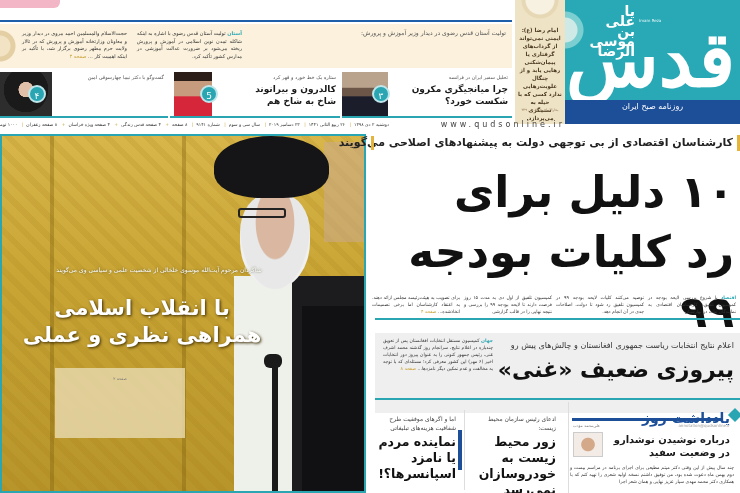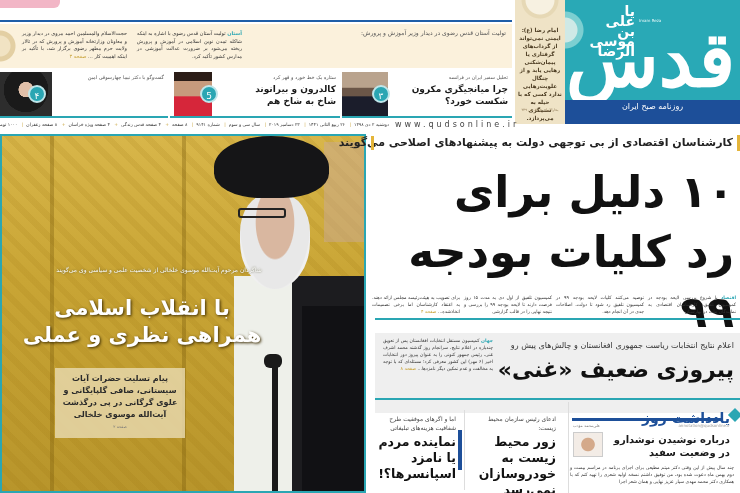--- a/index.html
+++ b/index.html
@@ -38,21 +38,21 @@
   .teasers { left:0; top:70px; width:512px; height:48px; }
   .teaser { position:absolute; top:0; height:48px; width:170px; border-bottom:2px solid #2aa6b3; }
   .teaser .photo { position:absolute; left:0; top:2px; width:46px; height:44px; }
   .teaser .num { position:absolute; right:122px; top:15px; width:18px; height:18px; border-radius:50%; background:#2aa6b3; color:#fff; font-size:9px; line-height:18px; text-align:center; border:2px solid #bfe6ea; }
   .teaser .kick { position:absolute; right:4px; top:4px; font-size:5px; color:#555; white-space:nowrap; }
   .teaser .hl { position:absolute; right:4px; top:13px; width:100px; font-size:9px; line-height:12px; font-weight:bold; color:#1a1a1a; text-align:right; }
 
   
   .info-strip { left:0; top:120px; width:565px; height:10px; font-size:4.5px; line-height:10px; color:#333; white-space:nowrap; overflow:hidden; padding-right:6px; }
   .info-strip .sep { color:#c9a33a; margin:0 3px; }
-  .url { left:395px; top:119px; width:170px; height:12px; font-size:8px; line-height:12px; color:#444; letter-spacing:3px; direction:ltr; }
+  .url { left:395px; top:119px; width:170px; height:12px; font-size:8px; line-height:12px; color:#444; letter-spacing:3px; direction:ltr; text-align:right; }
 
   
   .main-photo { left:0; top:134px; width:366px; height:359px; border:2px solid #2aa6b3; overflow:hidden;
      background:
        linear-gradient(90deg, transparent 0 48px, rgba(120,90,10,.35) 48px 52px, transparent 52px 180px, rgba(120,90,10,.35) 180px 184px, transparent 184px),
        repeating-linear-gradient(45deg, rgba(150,110,10,.12) 0 6px, transparent 6px 14px),
        linear-gradient(180deg, #d8b64a 0%, #c9a535 40%, #b8952b 100%); }
   .main-photo .figure-robe { position:absolute; left:232px; top:140px; width:130px; height:219px; background:linear-gradient(90deg, #eef0ea 0 45%, #1c1c1f 45% 100%); }
   .main-photo .figure-robe-dark { position:absolute; left:300px; top:170px; width:66px; height:189px; background:#111114; }
   .main-photo .turban { position:absolute; left:212px; top:0; width:115px; height:62px; background:#151517; border-radius:50% 50% 40% 40%; }
@@ -175,21 +175,20 @@
   <div class="glasses"></div>
   <div class="cane-handle" style="top:218px;"></div>
   <div class="cane-stick" style="top:228px;"></div>
 </div>
 <div class="abs photo-kicker">شاگردان مرحوم آیت‌الله موسوی خلخالی از شخصیت علمی و سیاسی وی می‌گویند</div>
 <div class="abs photo-hl">
   <div>با انقلاب اسلامی</div>
   <div>همراهی نظری و عملی</div>
 </div>
 <div class="abs condolence">
-  <div>پیام تسلیت حضرات آیات سیستانی، صافی گلپایگانی و علوی گرگانی در پی درگذشت آیت‌الله موسوی خلخالی</div>
   <div class="pg">صفحه ۲</div>
 </div>
 
 <div class="abs lead-kicker">کارشناسان اقتصادی از بی توجهی دولت به پیشنهادهای اصلاحی می‌گویند</div>
 <div class="abs lead-kicker-bar"></div>
 <div class="abs lead-hl">
   <div>۱۰ دلیل برای</div>
   <div>رد کلیات بودجه ۹۹</div>
 </div>
 <div class="abs lead-cols">

